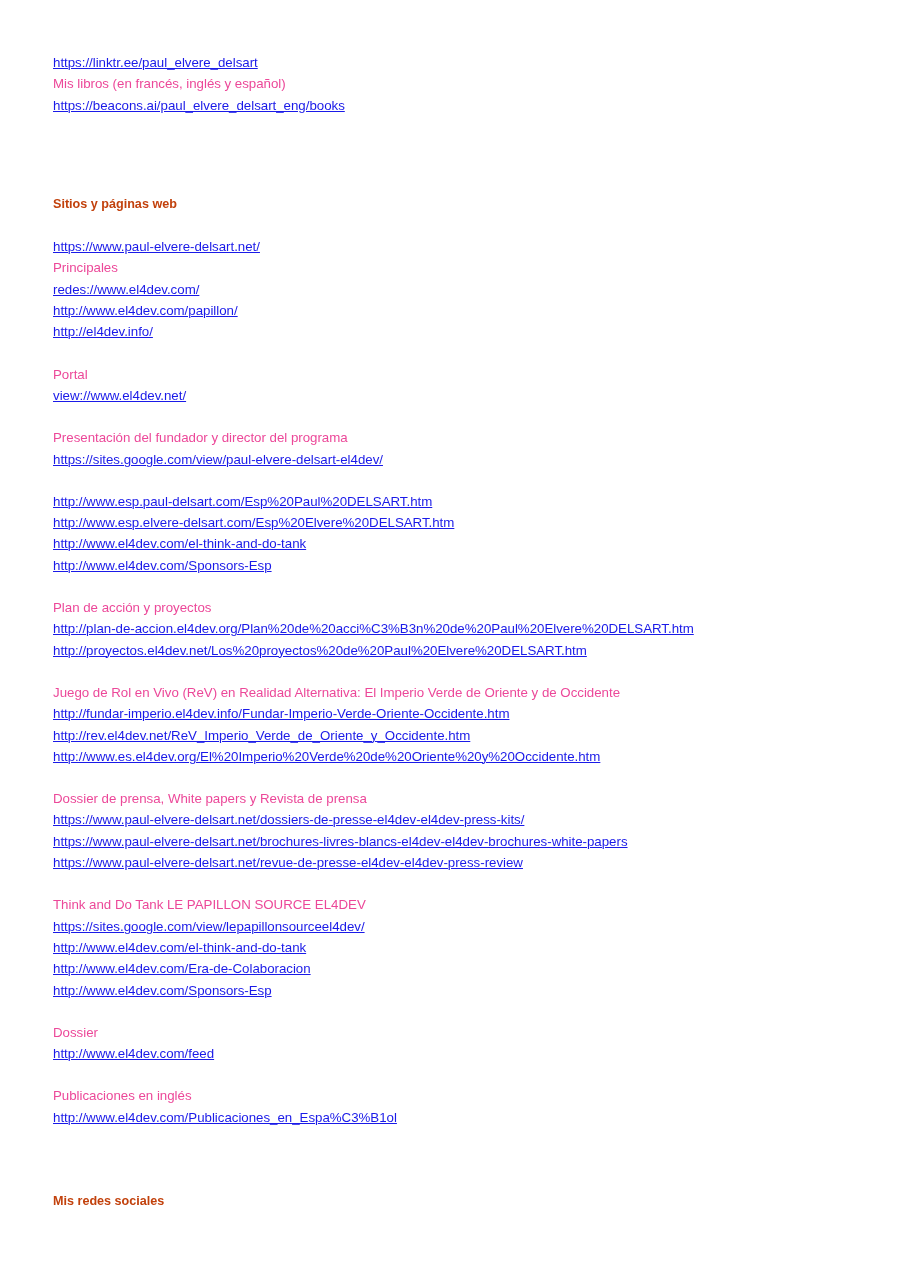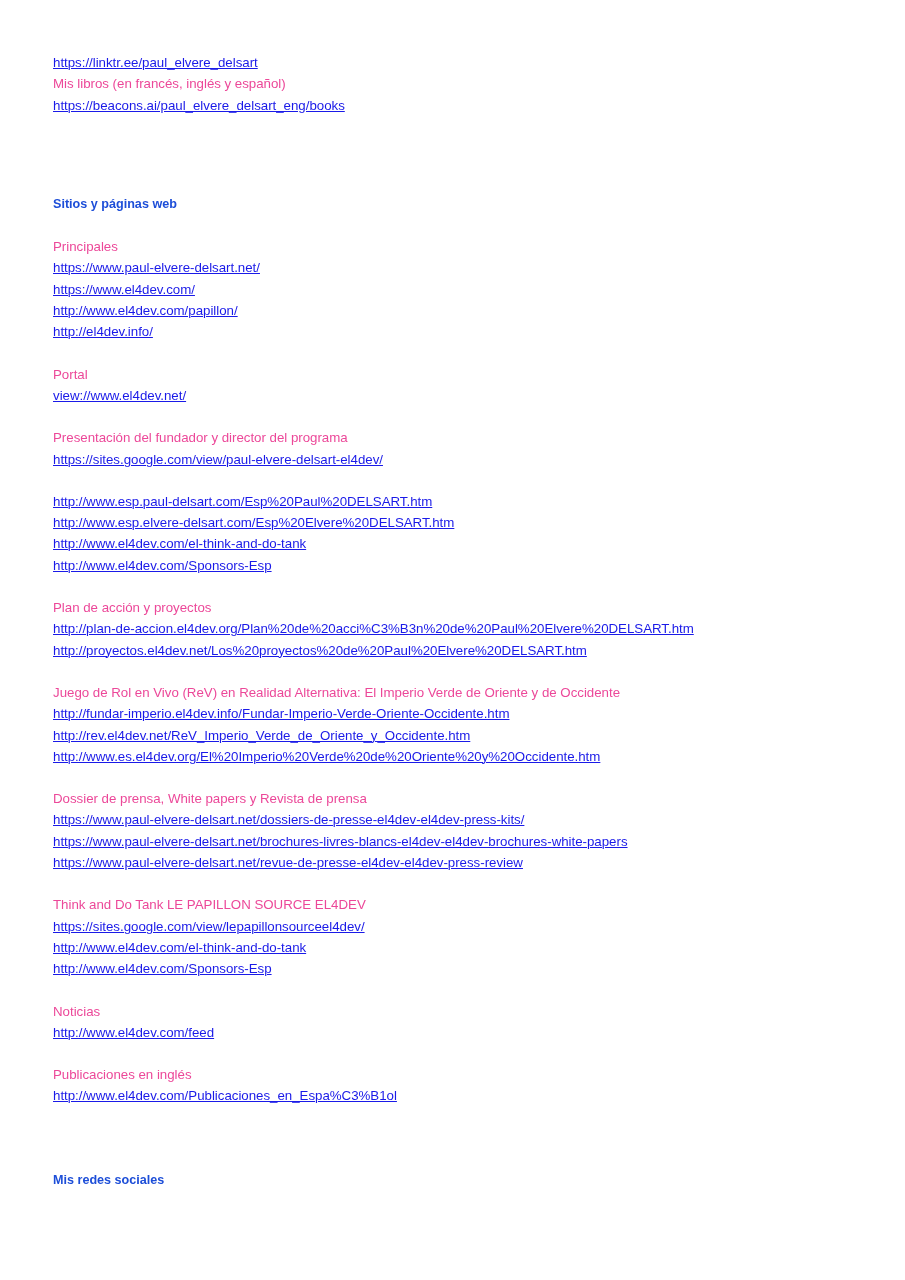--- a/index.html
+++ b/index.html
@@ -43,21 +43,21 @@
     text-decoration: underline;
     text-underline-offset: 1px;
     text-decoration-thickness: 1px;
     cursor: pointer;
   }
   .heading {
     display: block;
     font-size: 12.6px;
     line-height: 21.3px;
     font-weight: bold;
-    color: #1d4ed8;
+    color: #c2410c;
     white-space: pre;
   }
   
   .gap-sm { height: 21px; }
   .gap-lg { height: 63px; }
   .gap-xl { height: 78px; }
 </style>
 </head>
 <body>
 
@@ -69,23 +69,23 @@
     <span class="line link">https://beacons.ai/paul_elvere_delsart_eng/books</span>
   </div>
 
   <div class="gap-xl"></div>
 
   <span class="heading">Sitios y páginas web</span>
 
   <div class="gap-sm"></div>
 
   <div class="block">
+    <span class="line link">https://www.paul-elvere-delsart.net/</span>
     <span class="line plain">Principales</span>
-    <span class="line link">https://www.paul-elvere-delsart.net/</span>
-    <span class="line link">https://www.el4dev.com/</span>
+    <span class="line link">redes://www.el4dev.com/</span>
     <span class="line link">http://www.el4dev.com/papillon/</span>
     <span class="line link">http://el4dev.info/</span>
   </div>
 
   <div class="gap-sm"></div>
 
   <div class="block">
     <span class="line plain">Portal</span>
     <span class="line link">view://www.el4dev.net/</span>
   </div>
@@ -131,27 +131,28 @@
     <span class="line link">https://www.paul-elvere-delsart.net/brochures-livres-blancs-el4dev-el4dev-brochures-white-papers</span>
     <span class="line link">https://www.paul-elvere-delsart.net/revue-de-presse-el4dev-el4dev-press-review</span>
   </div>
 
   <div class="gap-sm"></div>
 
   <div class="block">
     <span class="line plain">Think and Do Tank LE PAPILLON SOURCE EL4DEV</span>
     <span class="line link">https://sites.google.com/view/lepapillonsourceel4dev/</span>
     <span class="line link">http://www.el4dev.com/el-think-and-do-tank</span>
+    <span class="line link">http://www.el4dev.com/Era-de-Colaboracion</span>
     <span class="line link">http://www.el4dev.com/Sponsors-Esp</span>
   </div>
 
   <div class="gap-sm"></div>
 
   <div class="block">
-    <span class="line plain">Noticias</span>
+    <span class="line plain">Dossier</span>
     <span class="line link">http://www.el4dev.com/feed</span>
   </div>
 
   <div class="gap-sm"></div>
 
   <div class="block">
     <span class="line plain">Publicaciones en inglés</span>
     <span class="line link">http://www.el4dev.com/Publicaciones_en_Espa%C3%B1ol</span>
   </div>
 

